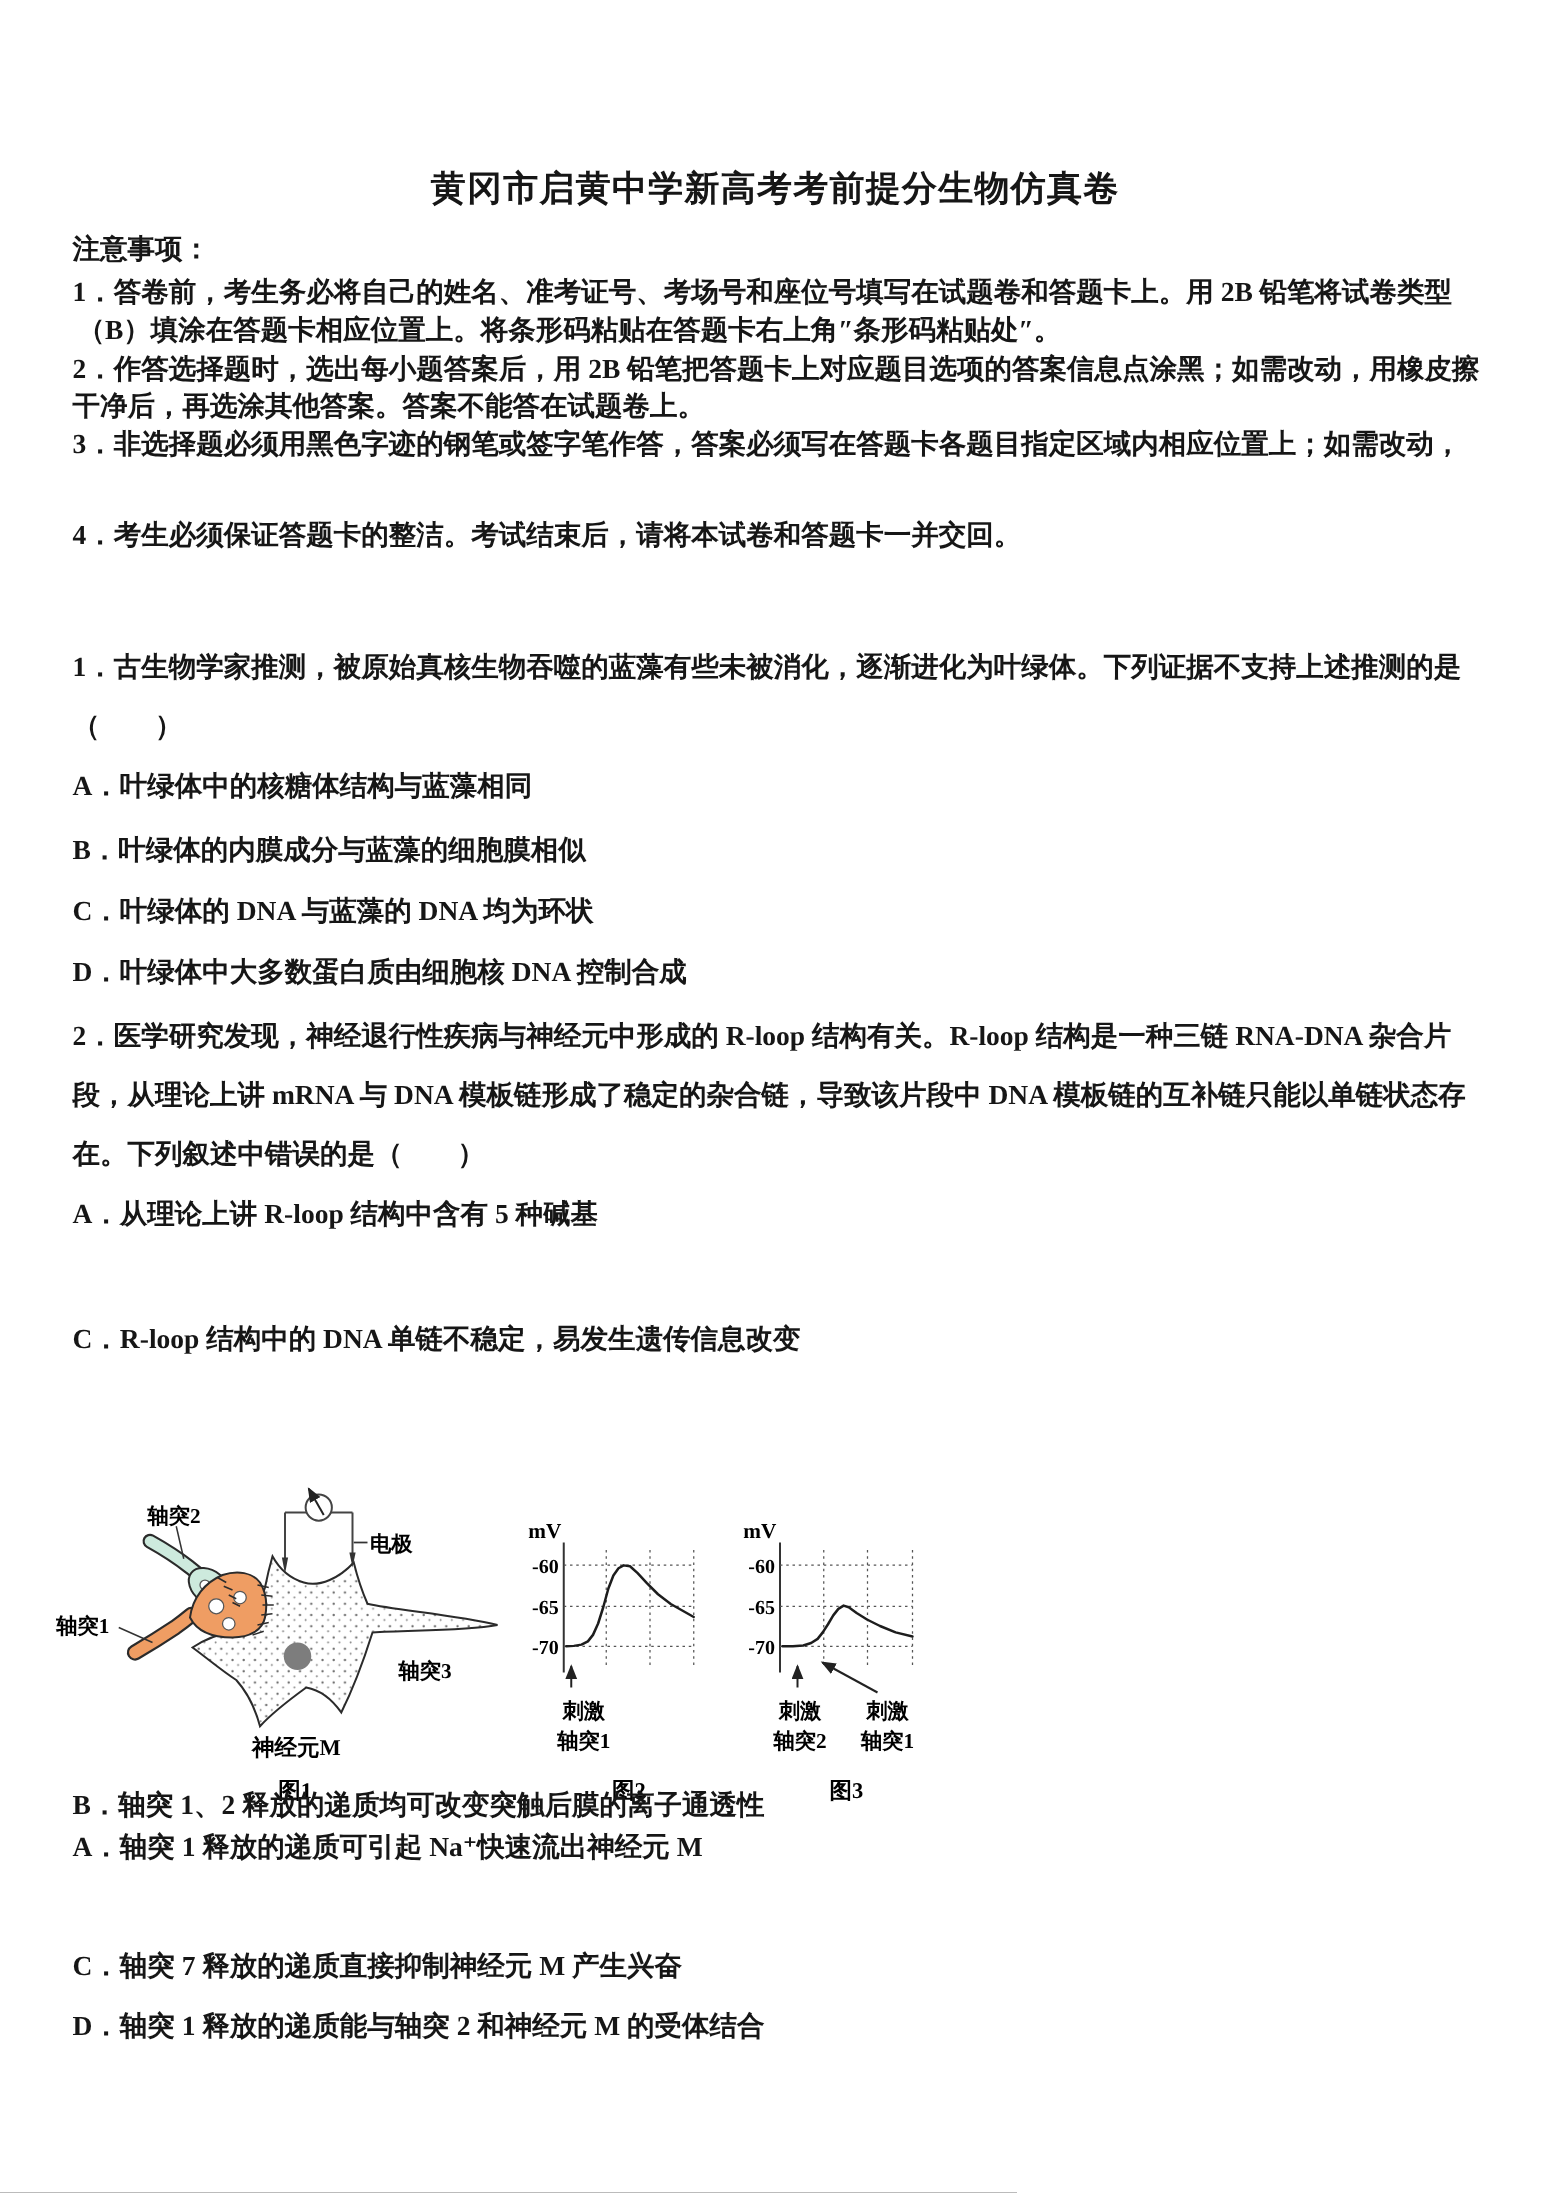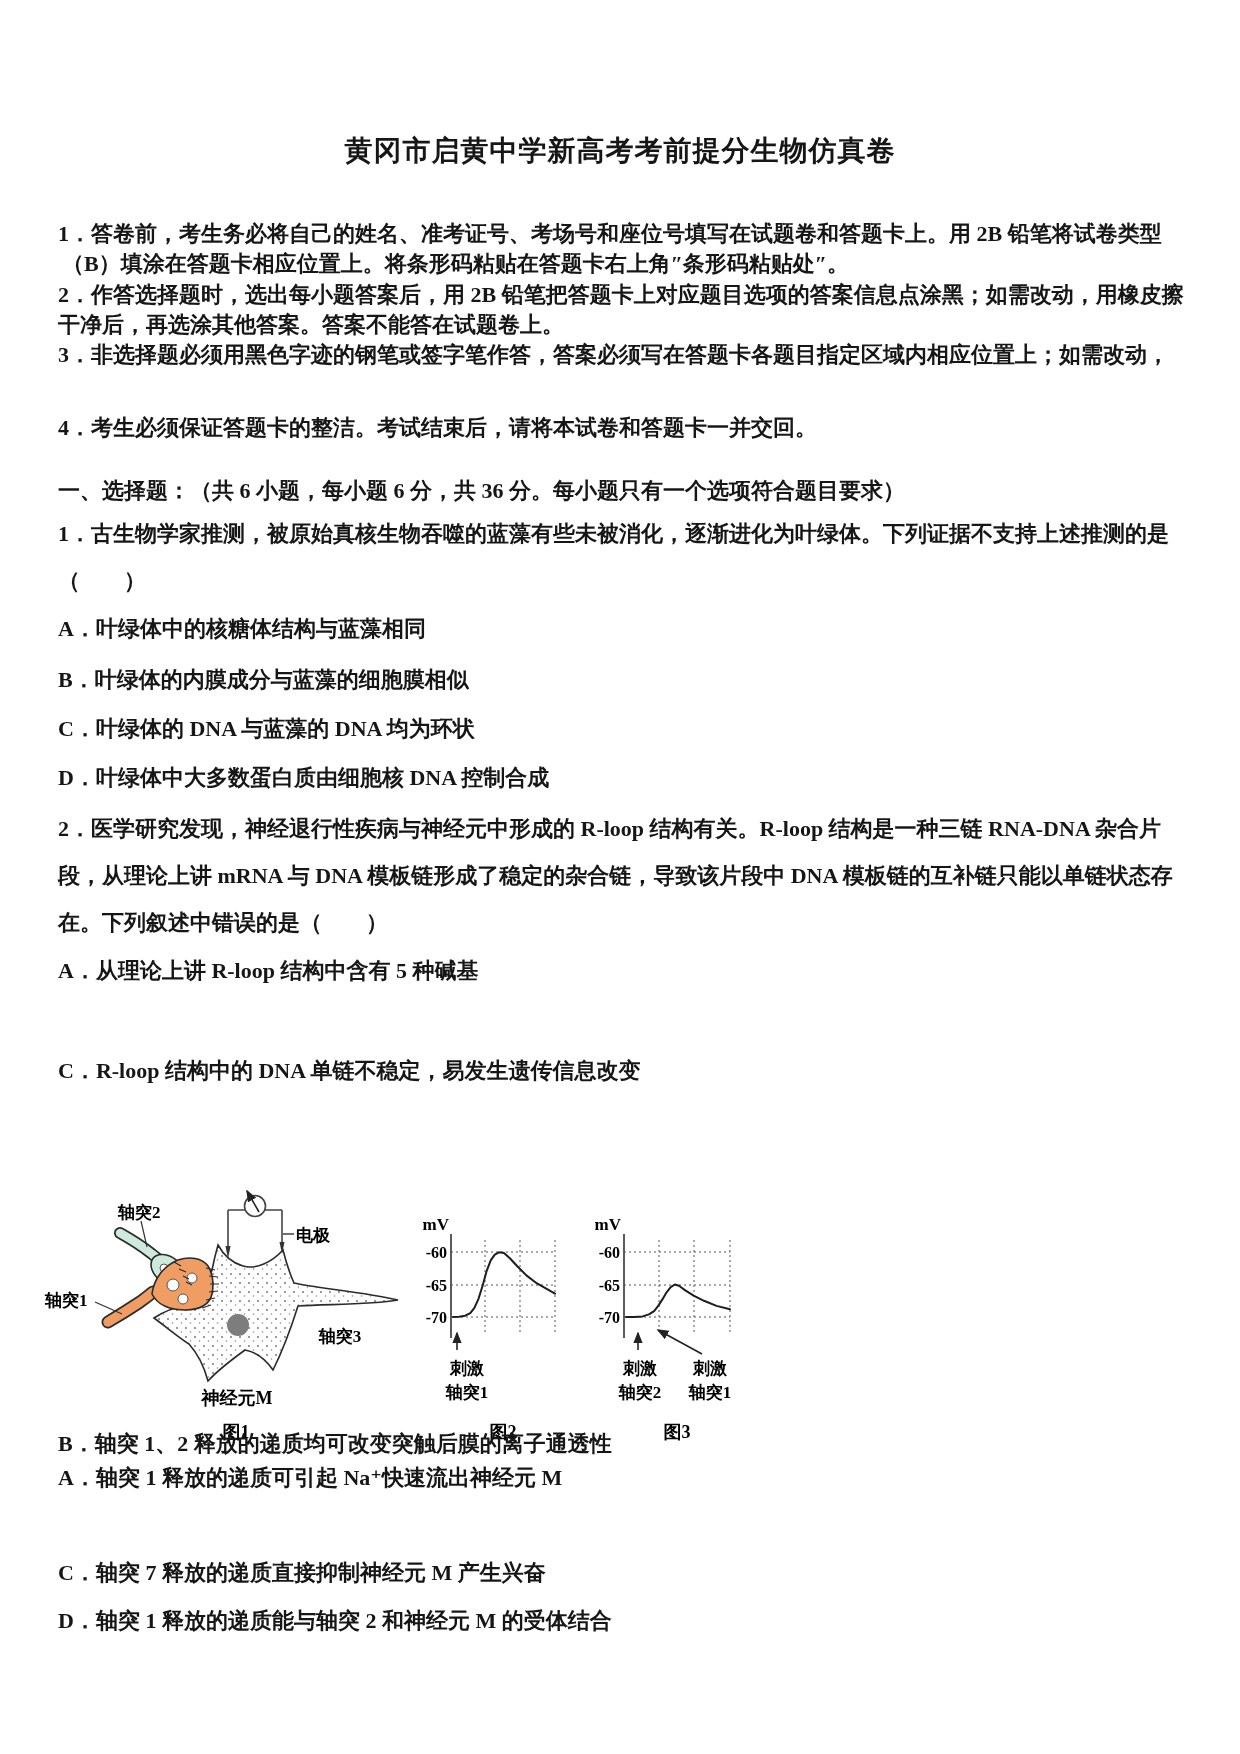--- a/index.html
+++ b/index.html
@@ -30,28 +30,28 @@
   .mv-label{font-size:17px;font-weight:bold;}
   .cap-label{font-size:18px;font-weight:bold;}
 </style>
 </head>
 <body>
 
 <div class="page">
 
   <div class="title">黄冈市启黄中学新高考考前提分生物仿真卷</div>
 
+  <div class="ln" style="top:186px">注意事项：</div>
   <div class="ln" style="top:221px">1．答卷前，考生务必将自己的姓名、准考证号、考场号和座位号填写在试题卷和答题卡上。用 2B 铅笔将试卷类型</div>
   <div class="ln" style="top:251px;left:62px">（B）填涂在答题卡相应位置上。将条形码粘贴在答题卡右上角″条形码粘贴处″。</div>
   <div class="ln" style="top:282px">2．作答选择题时，选出每小题答案后，用 2B 铅笔把答题卡上对应题目选项的答案信息点涂黑；如需改动，用橡皮擦</div>
   <div class="ln" style="top:312px">干净后，再选涂其他答案。答案不能答在试题卷上。</div>
   <div class="ln" style="top:342px">3．非选择题必须用黑色字迹的钢笔或签字笔作答，答案必须写在答题卡各题目指定区域内相应位置上；如需改动，</div>
   <div class="ln" style="top:415px">4．考生必须保证答题卡的整洁。考试结束后，请将本试卷和答题卡一并交回。</div>
 
-  <div class="ln" style="top:478px">一、选择题：（共 6 小题，每小题 6 分，共 36 分。每小题只有一个选项符合题目要求）</div>
 
   <div class="ln" style="top:521px">1．古生物学家推测，被原始真核生物吞噬的蓝藻有些未被消化，逐渐进化为叶绿体。下列证据不支持上述推测的是</div>
   <div class="ln" style="top:568px">（　　）</div>
   <div class="ln" style="top:616px">A．叶绿体中的核糖体结构与蓝藻相同</div>
   <div class="ln" style="top:667px">B．叶绿体的内膜成分与蓝藻的细胞膜相似</div>
   <div class="ln" style="top:716px">C．叶绿体的 DNA 与蓝藻的 DNA 均为环状</div>
   <div class="ln" style="top:765px">D．叶绿体中大多数蛋白质由细胞核 DNA 控制合成</div>
 
   <div class="ln" style="top:816px">2．医学研究发现，神经退行性疾病与神经元中形成的 R-loop 结构有关。R-loop 结构是一种三链 RNA-DNA 杂合片</div>
   <div class="ln" style="top:863px">段，从理论上讲 mRNA 与 DNA 模板链形成了稳定的杂合链，导致该片段中 DNA 模板链的互补链只能以单链状态存</div>

